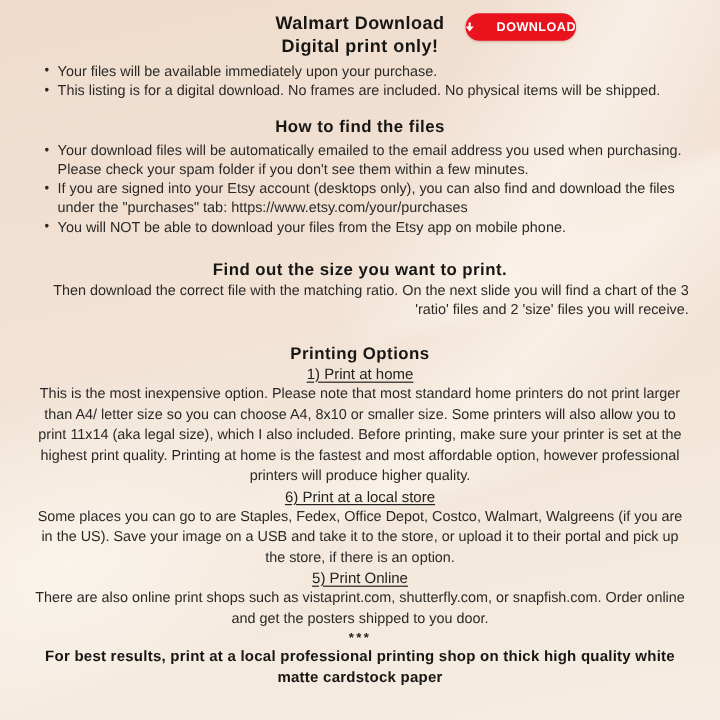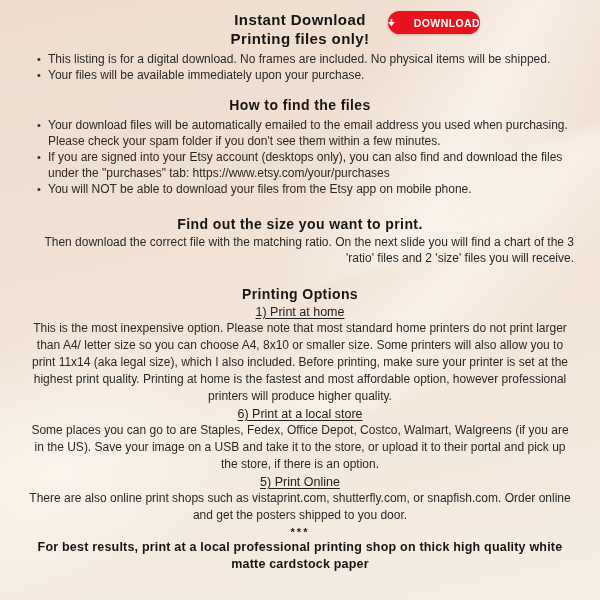--- a/index.html
+++ b/index.html
@@ -84,34 +84,34 @@
 
 <div class="page">
 
   <div class="streak streak-tr"></div>
   <div class="streak streak-mid"></div>
   <div class="streak streak-bl"></div>
 
   <div class="content">
 
     <div class="titles">
-      <p class="title-line">Instant Download</p>
-      <p class="title-line">Printing files only!</p>
+      <p class="title-line">Walmart Download</p>
+      <p class="title-line">Digital print only!</p>
     </div>
 
     <button class="download-btn">
       <svg width="11" height="13" viewBox="0 0 12 13" aria-hidden="true">
         <path d="M4.4 0h3.2v5.6H12L6 13 0 5.6h4.4z" fill="#ffffff"></path>
       </svg>
       <span>DOWNLOAD</span>
     </button>
 
     <ul class="bullets">
+      <li>Your files will be available immediately upon your purchase.</li>
       <li>This listing is for a digital download. No frames are included. No physical items will be shipped.</li>
-      <li>Your files will be available immediately upon your purchase.</li>
     </ul>
 
     <h2 class="sec-heading h-find">How to find the files</h2>
     <ul class="bullets">
       <li>Your download files will be automatically emailed to the email address you used when purchasing. Please check your spam folder if you don't see them within a few minutes.</li>
       <li>If you are signed into your Etsy account (desktops only), you can also find and download the files under the "purchases" tab: https://www.etsy.com/your/purchases</li>
       <li>You will NOT be able to download your files from the Etsy app on mobile phone.</li>
     </ul>
 
     <h2 class="sec-heading h-size">Find out the size you want to print.</h2>

